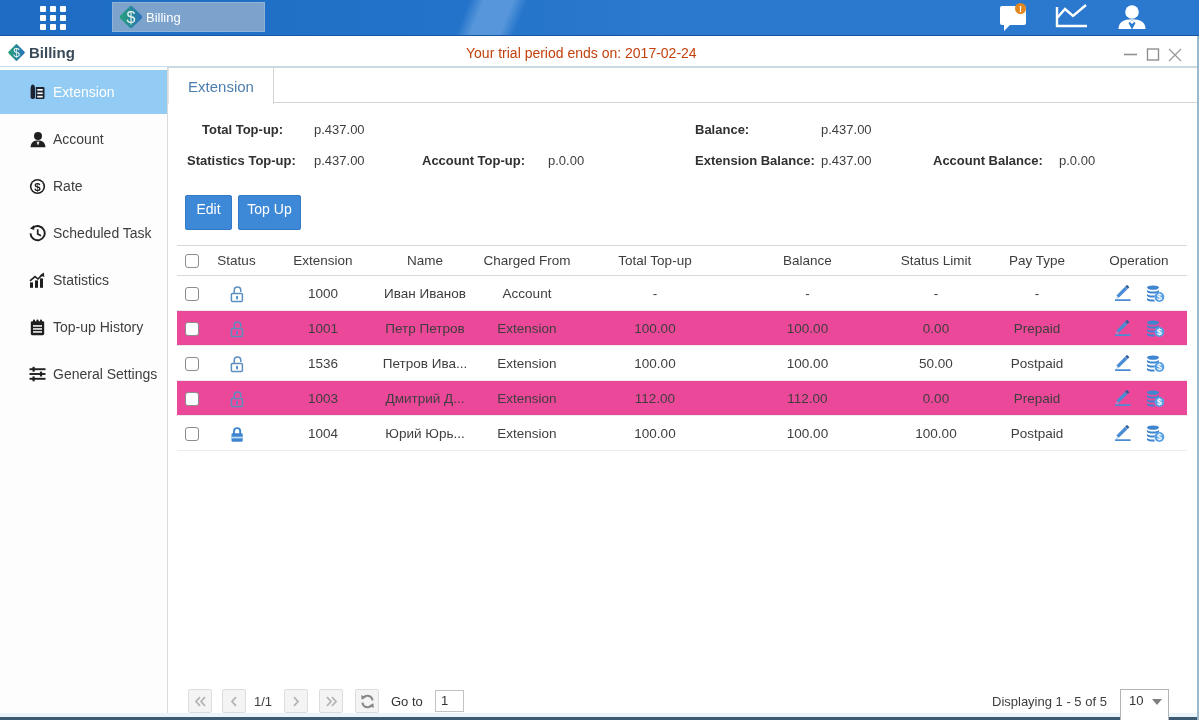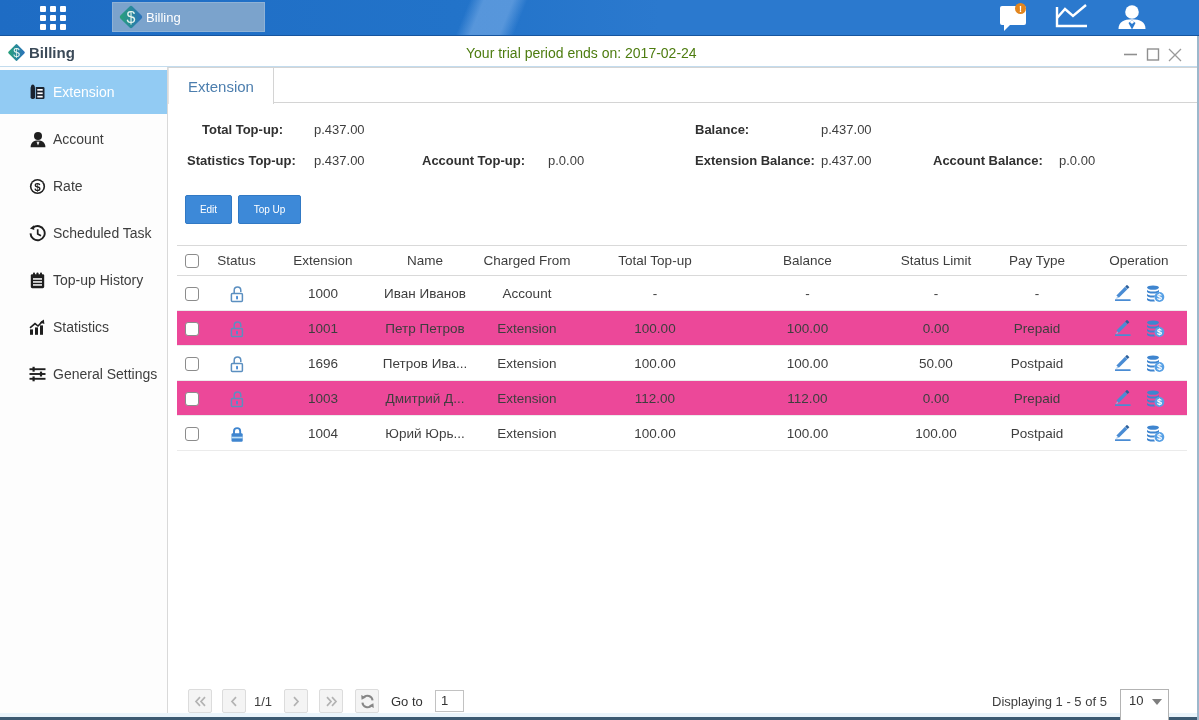--- a/index.html
+++ b/index.html
@@ -15,37 +15,37 @@
 #gridicon { position:absolute; left:40px; top:6px; }
 #toptab { position:absolute; left:112px; top:2px; width:153px; height:30px;
   background:#7ba3cc; border:1px solid #8fb2d6; display:flex; align-items:center; }
 #toptab .txt { color:#fff; font-size:13px; margin-left:2px; }
 .dicon { display:block; }
 #topright svg { position:absolute; top:0; }
 
 #titlebar { position:relative; height:31px; background:#fff; border-bottom:1px solid #c3dcee; }
 #titlebar .appname { position:absolute; left:29px; top:8px; font-size:15px; font-weight:bold; color:#3b4a58; }
 #titlebar .dic { position:absolute; left:7px; top:7px; }
-#trial { position:absolute; left:466px; top:9px; font-size:14px; color:#4d7c0f; }
+#trial { position:absolute; left:466px; top:9px; font-size:14px; color:#c2410c; }
 #winctl { position:absolute; right:7px; top:0; height:30px; }
 
 #main { display:flex; height:646px; }
 #sidebar { width:168px; border-right:1px solid #d9d9d9; background:#fdfdfd; padding-top:3px; }
 .sitem { height:44px; margin-bottom:3px; display:flex; align-items:center; color:#3e3e3e; font-size:14px; }
 .sitem .sic { width:17px; margin-left:29px; margin-right:7px; display:flex; justify-content:center; }
 .sitem.sel { background:#92cbf3; color:#fff; }
 #content { position:relative; flex:1; border-top:1px solid #d4d4d4; background:#fff; }
 #tabstrip { position:absolute; left:0; top:0; right:0; height:35px; border-bottom:1px solid #d4d4d4; background:#fff; }
 #tab { position:absolute; left:0; top:0; width:106px; height:36px; background:#fff;
   border-right:1px solid #d4d4d4; border-left:1px solid #e3e3e3; color:#4c7eae; font-size:15px;
   text-align:center; line-height:37px; }
 .lbl { position:absolute; font-size:13px; font-weight:bold; color:#303030; white-space:nowrap; }
 .val { position:absolute; font-size:13px; color:#3e3e3e; white-space:nowrap; }
-.btn { position:absolute; height:29px; background:#3d89d8; border:1px solid #3179c4; border-radius:2px;
-  color:#fff; font-size:10px; text-align:center; line-height:27px; }
+.btn { position:absolute; height:35px; background:#3d89d8; border:1px solid #3179c4; border-radius:2px;
+  color:#fff; font-size:14px; text-align:center; line-height:27px; }
 
 #grid { position:absolute; left:9px; top:177px; width:1010px; border-collapse:collapse; table-layout:fixed; }
 #grid th { height:30px; border-top:1px solid #d9d9d9; border-bottom:1px solid #d9d9d9;
   font-weight:normal; font-size:13.5px; color:#3d3d3d; text-align:center; }
 #grid td { height:35px; font-size:13.5px; color:#3e3e3e; text-align:center; border-bottom:1px solid #ebebeb; }
 #grid tr.alt td { background:#ec4899; }
 .cb { display:inline-block; width:14px; height:14px; border:1px solid #8c8c8c; border-radius:3px;
   background:#fff; vertical-align:middle; }
 .opicons svg { vertical-align:middle; }
 
@@ -165,39 +165,39 @@
           </svg>
         </span>Rate</div>
     <div class="sitem"><span class="sic">
           <svg width="17" height="17" viewBox="0 0 17 17">
             <path d="M4.2 2.6 A7.1 7.1 0 1 1 1.5 8.4" fill="none" stroke="#1f1f1f" stroke-width="1.9"></path>
             <path d="M4.9 0.2 L5.3 4.9 L0.9 3.6 Z" fill="#1f1f1f"></path>
             <path d="M8.7 4.2 V9 L12 10.8" fill="none" stroke="#1f1f1f" stroke-width="1.7"></path>
           </svg>
         </span>Scheduled Task</div>
     <div class="sitem"><span class="sic">
+          <svg width="17" height="16" viewBox="0 0 17 16">
+            <path d="M1 8.8 L6 4.6 L9 7 L13.6 2.4" fill="none" stroke="#1f1f1f" stroke-width="1.6"></path>
+            <path d="M14.8 0.6 L15.4 5 L10.8 3.4 Z" fill="#1f1f1f"></path>
+            <rect x="1" y="10.4" width="3" height="5.4" fill="#1f1f1f"></rect>
+            <rect x="6" y="8.4" width="3" height="7.4" fill="#1f1f1f"></rect>
+            <rect x="11" y="6.4" width="3" height="9.4" fill="#1f1f1f"></rect>
+          </svg>
+        </span>Statistics</div>
+    <div class="sitem"><span class="sic">
           <svg width="15" height="17" viewBox="0 0 15 17">
             <rect x="0.8" y="2.2" width="13.4" height="14" rx="1.4" fill="#1f1f1f"></rect>
             <rect x="3" y="0.4" width="2" height="3.4" rx="0.8" fill="#1f1f1f"></rect>
             <rect x="6.5" y="0.4" width="2" height="3.4" rx="0.8" fill="#1f1f1f"></rect>
             <rect x="10" y="0.4" width="2" height="3.4" rx="0.8" fill="#1f1f1f"></rect>
             <rect x="3" y="6.2" width="9" height="1.5" fill="#fff"></rect>
             <rect x="3" y="9.2" width="9" height="1.5" fill="#fff"></rect>
             <rect x="3" y="12.2" width="9" height="1.5" fill="#fff"></rect>
           </svg>
         </span>Top-up History</div>
-    <div class="sitem"><span class="sic">
-          <svg width="17" height="16" viewBox="0 0 17 16">
-            <path d="M1 8.8 L6 4.6 L9 7 L13.6 2.4" fill="none" stroke="#1f1f1f" stroke-width="1.6"></path>
-            <path d="M14.8 0.6 L15.4 5 L10.8 3.4 Z" fill="#1f1f1f"></path>
-            <rect x="1" y="10.4" width="3" height="5.4" fill="#1f1f1f"></rect>
-            <rect x="6" y="8.4" width="3" height="7.4" fill="#1f1f1f"></rect>
-            <rect x="11" y="6.4" width="3" height="9.4" fill="#1f1f1f"></rect>
-          </svg>
-        </span>Statistics</div>
     <div class="sitem"><span class="sic">
           <svg width="17" height="16" viewBox="0 0 17 16">
             <g stroke="#1f1f1f">
               <line x1="0.5" y1="3.2" x2="16.5" y2="3.2" stroke-width="1.9"></line>
               <line x1="4.6" y1="0.8" x2="4.6" y2="5.7" stroke-width="2.2"></line>
               <line x1="0.5" y1="8" x2="16.5" y2="8" stroke-width="1.9"></line>
               <line x1="12" y1="5.6" x2="12" y2="10.5" stroke-width="2.2"></line>
               <line x1="0.5" y1="12.8" x2="16.5" y2="12.8" stroke-width="1.9"></line>
               <line x1="4.6" y1="10.4" x2="4.6" y2="15.3" stroke-width="2.2"></line>
             </g>
@@ -317,21 +317,21 @@
       </tr>
       <tr>
         <td><span class="cb"></span></td>
             <td><svg width="16" height="17" viewBox="0 0 16 17" style="vertical-align:middle;margin-top:3px">
                 <g fill="none" stroke="#5b8fc0" stroke-width="1.5">
                   <rect x="2.4" y="7.6" width="11" height="8" rx="1"></rect>
                   <path d="M5.2 7.4 V4.4 A3.3 3.3 0 0 1 11.8 4.4 V6.1"></path>
                 </g>
                 <rect x="7.1" y="9.8" width="1.9" height="3.6" rx="0.9" fill="#4a8cd4"></rect>
               </svg></td>
-            <td>1696</td>
+            <td>1536</td>
             <td>Петров Ива...</td>
             <td>Extension</td>
         <td>100.00</td>
             <td>100.00</td>
             <td>50.00</td>
             <td>Postpaid</td>
             <td class="opicons"><svg width="18" height="17" viewBox="0 0 18 17" style="margin-right:14px">
                 <line x1="3.6" y1="11.6" x2="12.2" y2="3" stroke="#4a8cd4" stroke-width="3.4"></line>
                 <line x1="12.4" y1="2.8" x2="14.2" y2="1" stroke="#2c5f9b" stroke-width="3.4"></line>
                 <path d="M3.6 11.6 L1.8 13.4 L1.4 13.8 L3.9 13.2 Z" fill="#9cc3e8"></path>

